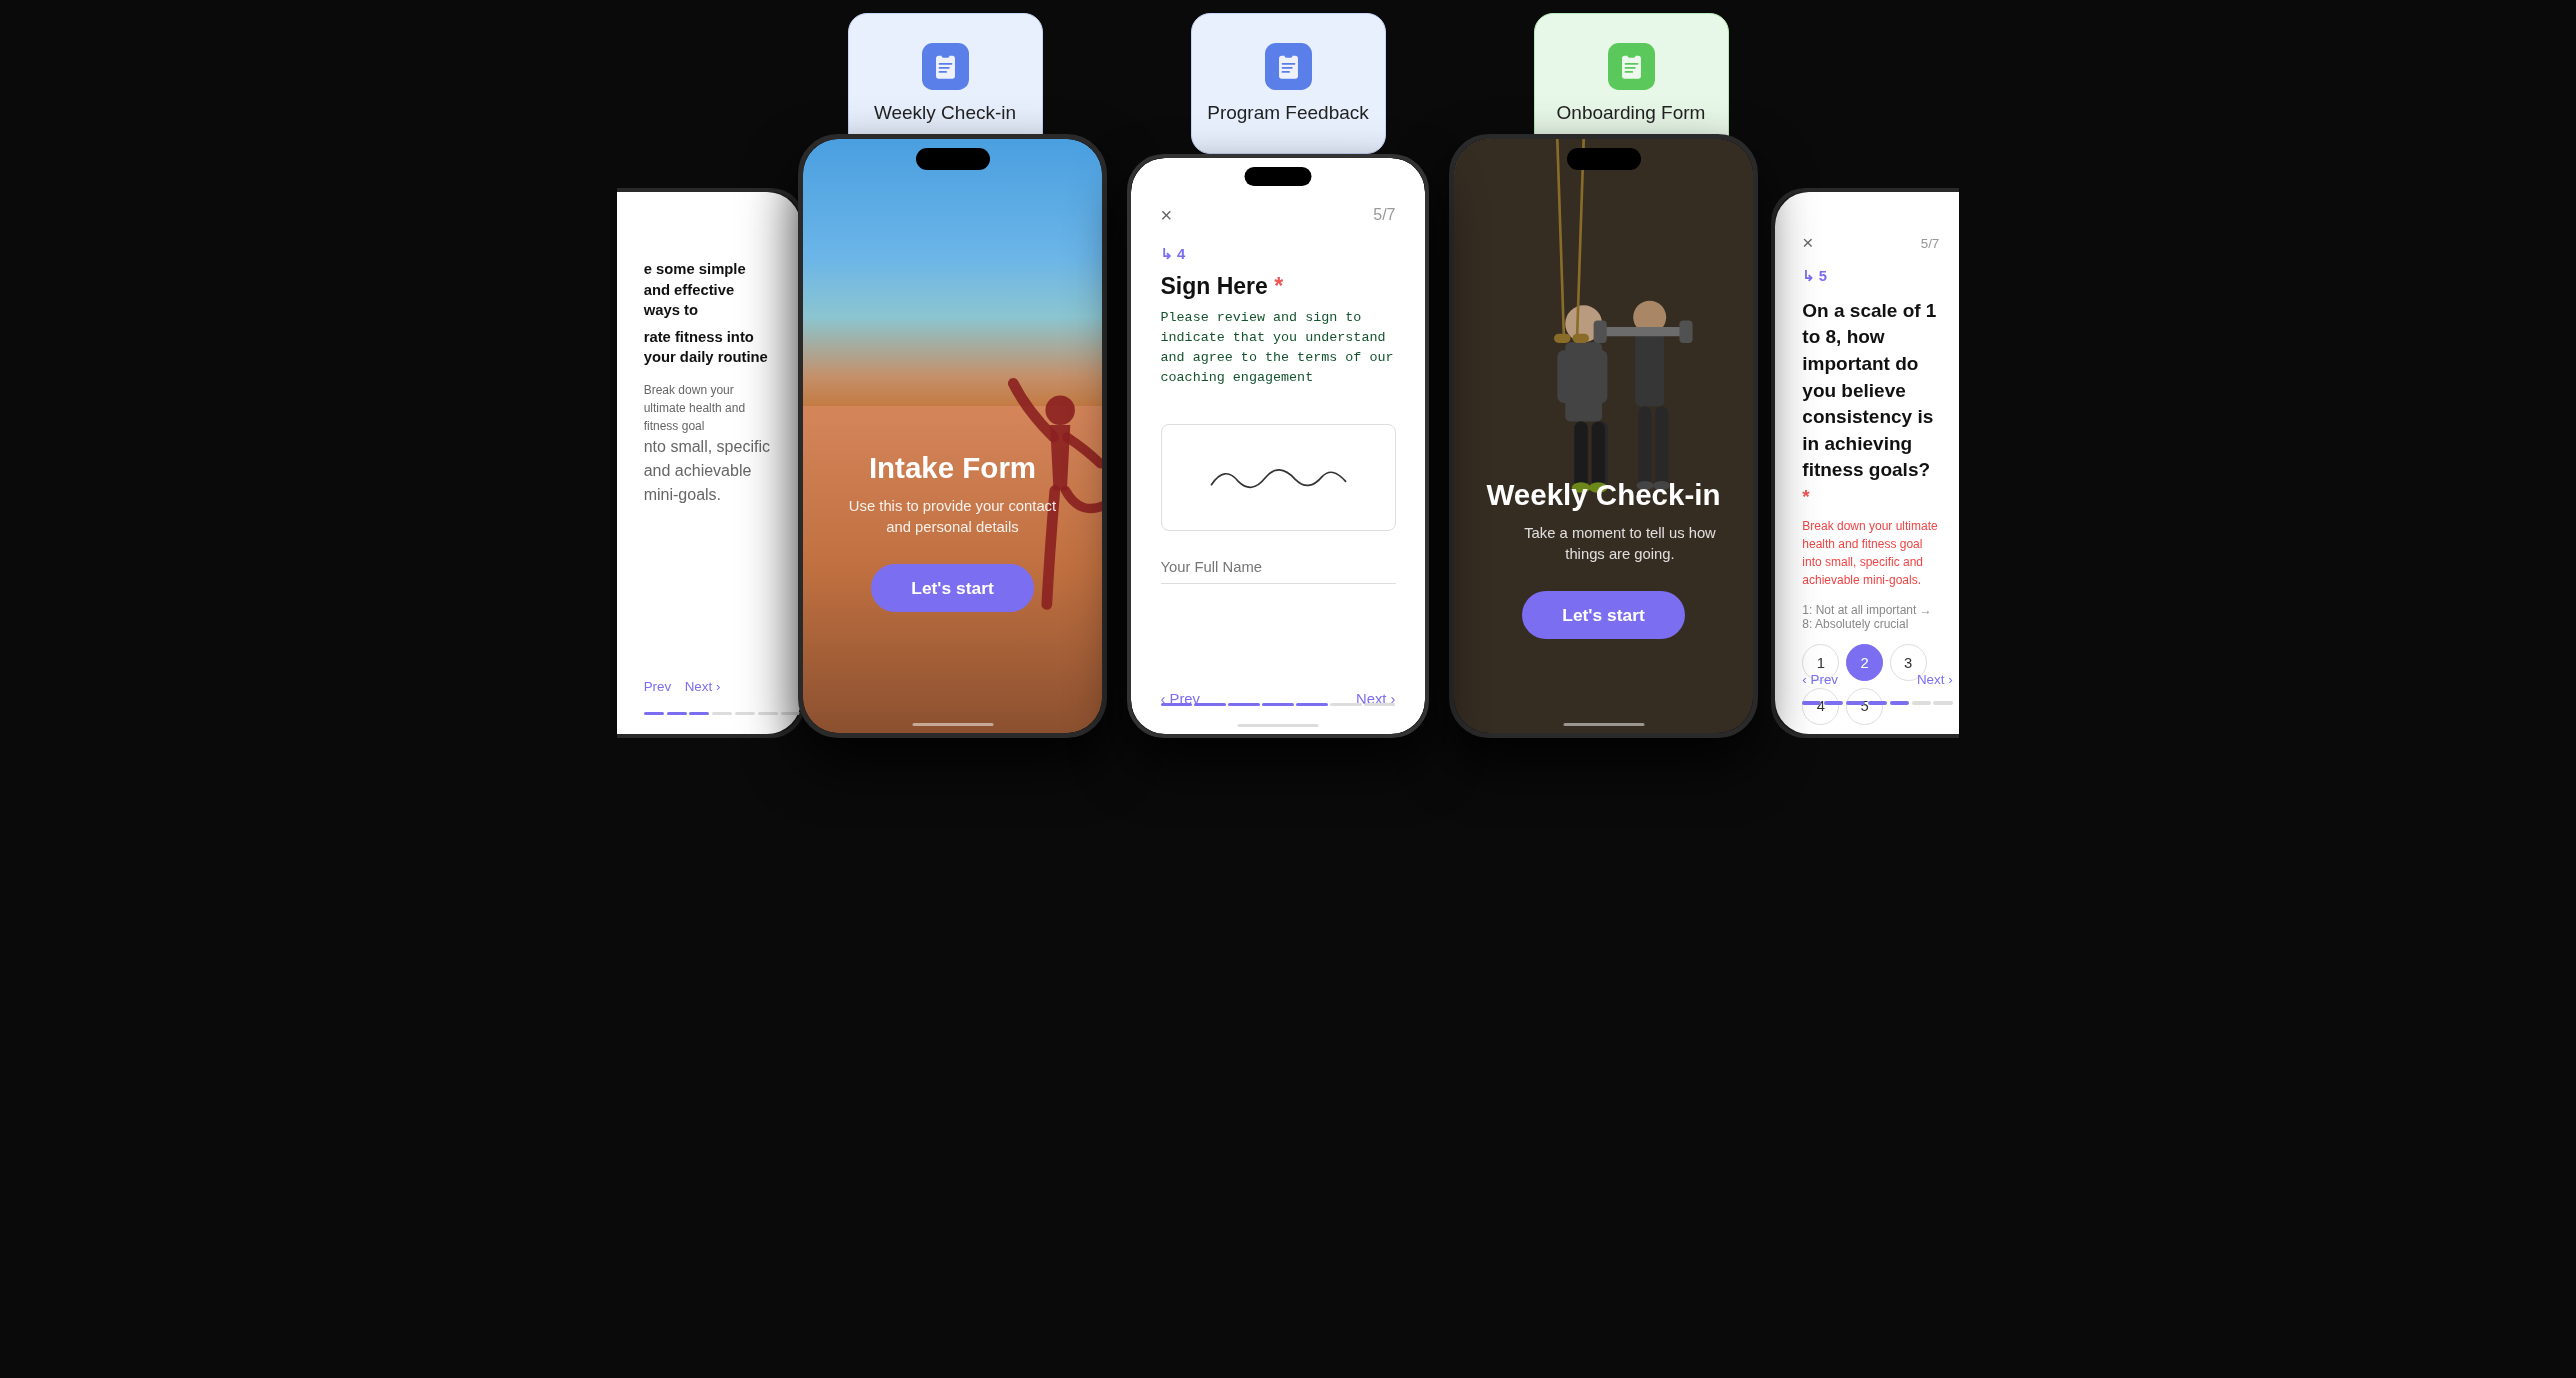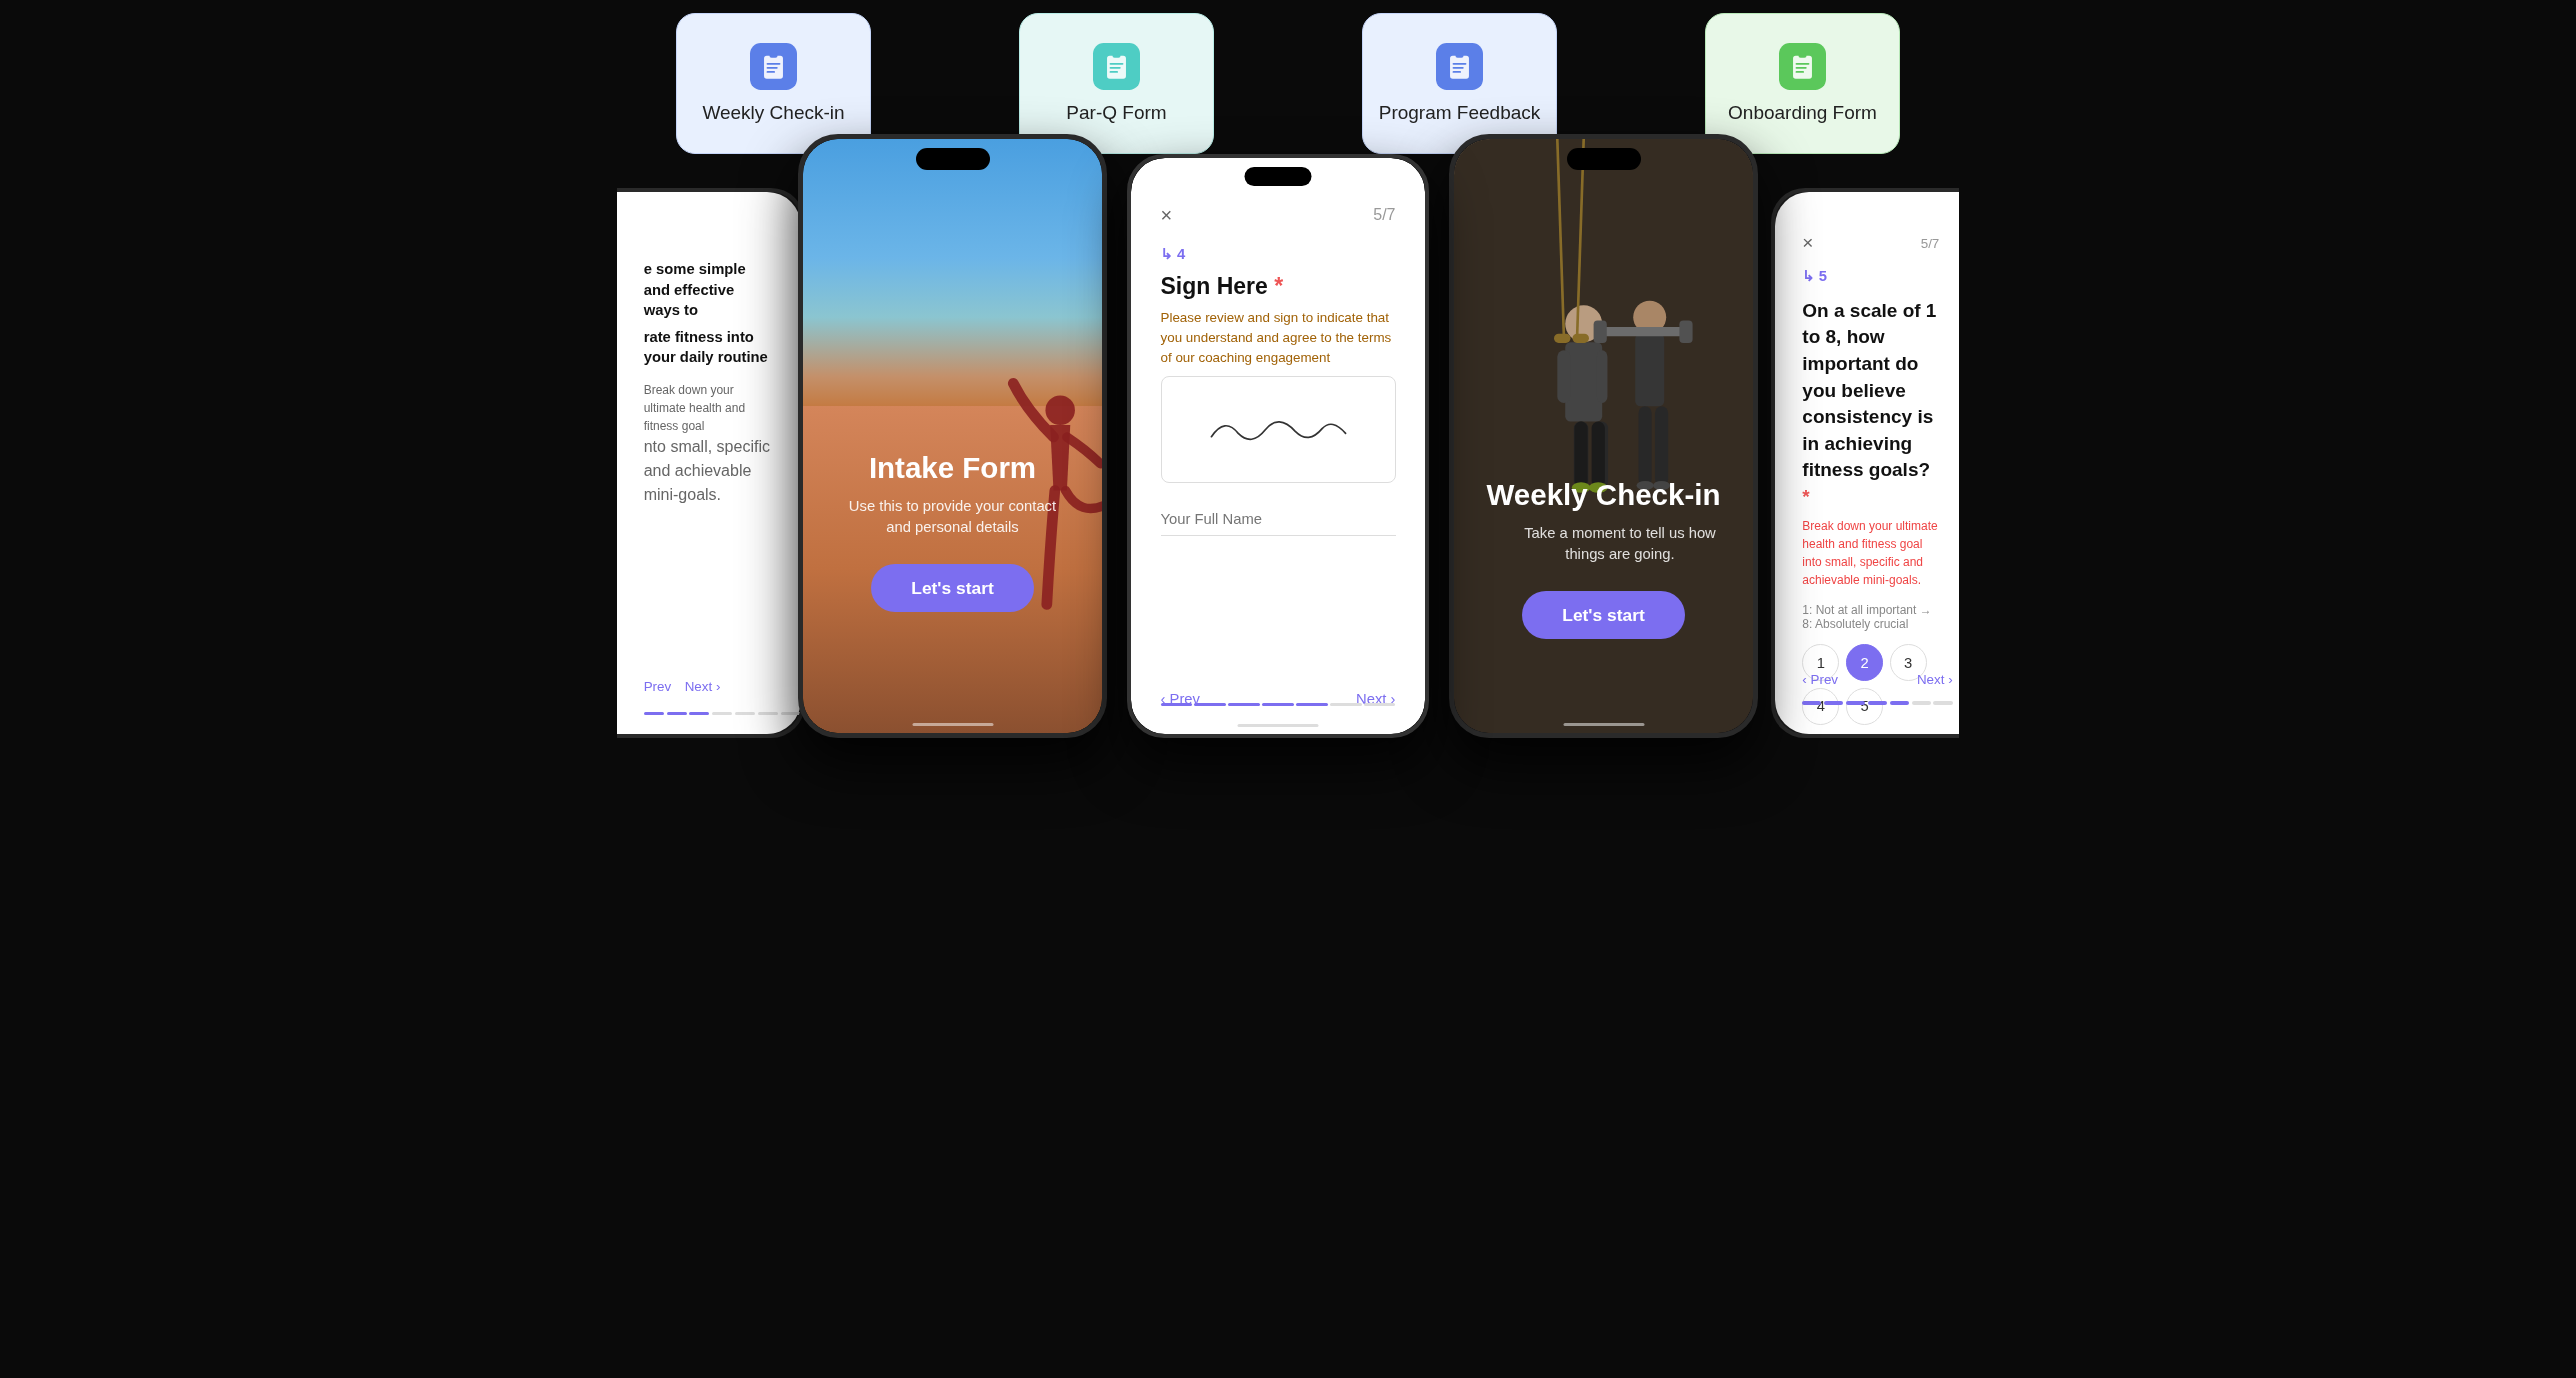--- a/index.html
+++ b/index.html
@@ -231,23 +231,24 @@
       color: #111;
       margin-bottom: 8px;
     }
 
     .required-star {
       color: #e55;
     }
 
     .question-desc {
       font-size: 13.4px;
-      color: #a16207;
+      color: #14532d;
       line-height: 1.5;
-      margin-bottom: 8px;
+      margin-bottom: 36px;
+      font-family: Liberation Mono, monospace;
     }
 
     .signature-area {
       border: 0.7px solid #ddd;
       border-radius: 8px;
       height: 107px;
       display: flex;
       align-items: center;
       justify-content: center;
       margin-bottom: 20px;
@@ -459,34 +460,20 @@
           <rect x="14" y="1" width="12" height="6" rx="3" fill="#5b7fe8"></rect>
           <line x1="11" y1="16" x2="29" y2="16" stroke="#5b7fe8" stroke-width="2.5" stroke-linecap="round"></line>
           <line x1="11" y1="22" x2="25" y2="22" stroke="#5b7fe8" stroke-width="2.5" stroke-linecap="round"></line>
           <line x1="11" y1="28" x2="21" y2="28" stroke="#5b7fe8" stroke-width="2.5" stroke-linecap="round"></line>
         </svg>
       </div>
       <span class="form-card-label">Weekly Check-in</span>
     </div>
   </div>
 
-  <div class="form-card">
-    <div class="form-card-box teal">
-      <div class="form-card-icon teal-icon">
-        <svg width="27" height="27" viewBox="0 0 40 40" fill="none">
-          <rect x="6" y="4" width="28" height="34" rx="4" fill="white" opacity="0.9"></rect>
-          <rect x="14" y="1" width="12" height="6" rx="3" fill="#4ecdc4"></rect>
-          <line x1="11" y1="16" x2="29" y2="16" stroke="#4ecdc4" stroke-width="2.5" stroke-linecap="round"></line>
-          <line x1="11" y1="22" x2="25" y2="22" stroke="#4ecdc4" stroke-width="2.5" stroke-linecap="round"></line>
-          <line x1="11" y1="28" x2="21" y2="28" stroke="#4ecdc4" stroke-width="2.5" stroke-linecap="round"></line>
-        </svg>
-      </div>
-      <span class="form-card-label">Par-Q Form</span>
-    </div>
-  </div>
 
   <div class="form-card">
     <div class="form-card-box blue2">
       <div class="form-card-icon blue2-icon">
         <svg width="27" height="27" viewBox="0 0 40 40" fill="none">
           <rect x="6" y="4" width="28" height="34" rx="4" fill="white" opacity="0.9"></rect>
           <rect x="14" y="1" width="12" height="6" rx="3" fill="#5b7fe8"></rect>
           <line x1="11" y1="16" x2="29" y2="16" stroke="#5b7fe8" stroke-width="2.5" stroke-linecap="round"></line>
           <line x1="11" y1="22" x2="25" y2="22" stroke="#5b7fe8" stroke-width="2.5" stroke-linecap="round"></line>
           <line x1="11" y1="28" x2="21" y2="28" stroke="#5b7fe8" stroke-width="2.5" stroke-linecap="round"></line>

